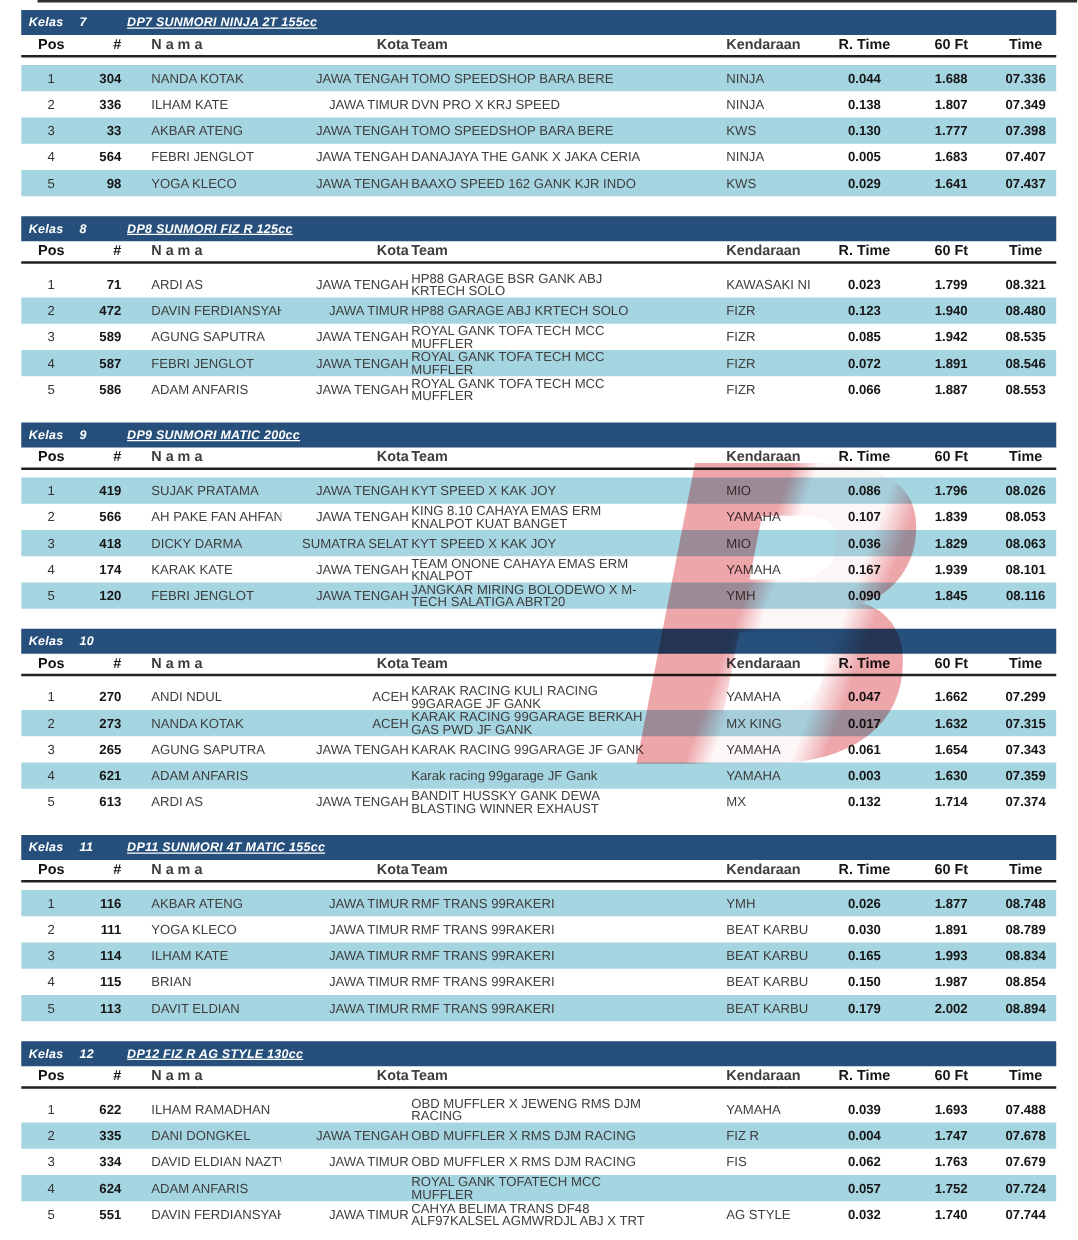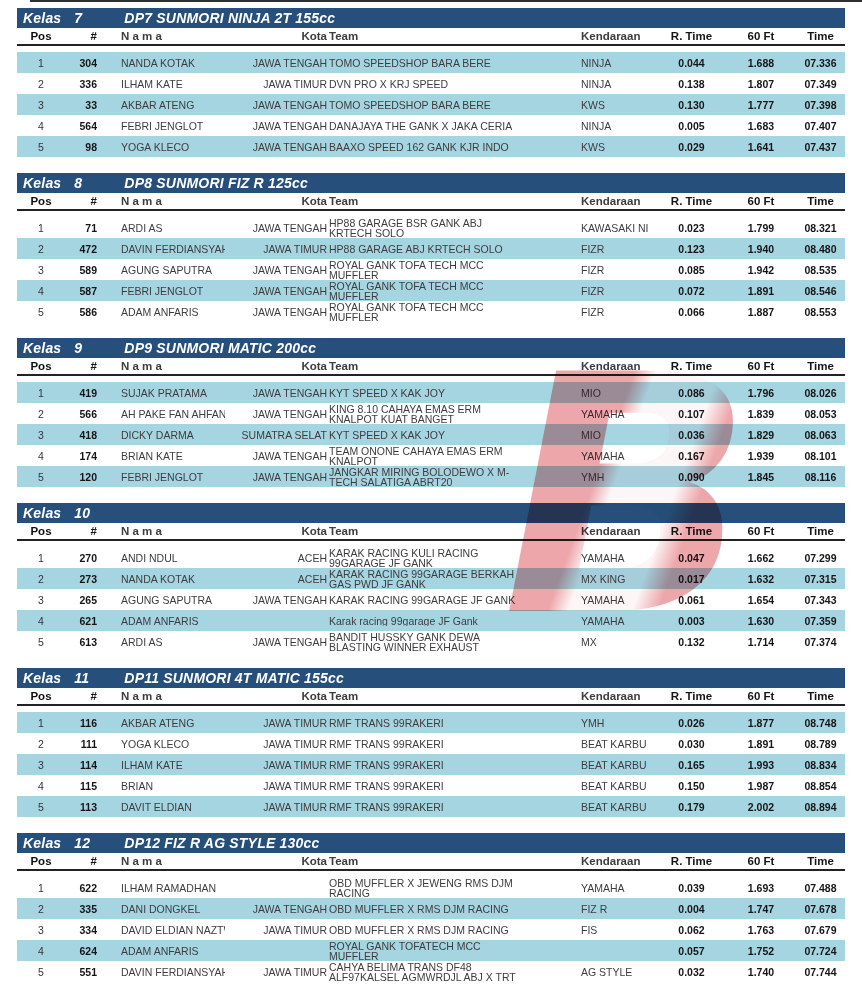--- a/index.html
+++ b/index.html
@@ -17,26 +17,26 @@
     overflow:hidden;
     background:#ffffff;
     font-family:"Liberation Sans",sans-serif;
   }
   .top-rule{position:absolute;top:0;left:30px;right:0;height:2px;background:#2f2f2f;}
   .content{position:relative;padding:8px 17px 0 17px;}
   .table-block{margin-bottom:16px;}
   .bar{
     height:20px;background:var(--navy);color:#fff;
     display:flex;align-items:center;
-    font-style:italic;font-weight:bold;font-size:14px;
+    font-style:italic;font-weight:bold;font-size:10px;
     letter-spacing:.2px;
   }
   .bar .kword{margin-left:6px;}
   .bar .knum{margin-left:13px;min-width:22px;}
-  .bar .ktitle{margin-left:28px;white-space:nowrap;}
+  .bar .ktitle{margin-left:16px;white-space:nowrap;text-decoration:underline;}
   .cols{display:grid;grid-template-columns:48px 32px 128px 102px 250px 80px 69px 70px 49px;}
   .header-row{
     height:18px;align-items:center;
     font-weight:bold;font-size:11.5px;color:#101010;
     border-bottom:2.5px solid var(--rule);
   }
   .rows{margin-top:6px;}
   .data-row{height:21px;align-items:center;font-size:10.5px;overflow:hidden;}
   .data-row.shaded{background:var(--cyan);}
   .c-pos{text-align:center;color:#333;}
@@ -291,21 +291,21 @@
                 <div class="team-text">KYT SPEED X KAK JOY</div>
               </div>
               <div class="cell c-kend">MIO</div>
               <div class="cell c-rtime">0.036</div>
               <div class="cell c-ft60">1.829</div>
               <div class="cell c-time">08.063</div>
             </div>
             <div class="cols data-row">
               <div class="cell c-pos">4</div>
               <div class="cell c-num">174</div>
-              <div class="cell c-nama">BRIAN KATE</div>
+              <div class="cell c-nama">KARAK KATE</div>
               <div class="cell c-kota">JAWA TENGAH</div>
               <div class="cell c-team">
                 <div class="team-text">TEAM ONONE CAHAYA EMAS ERM KNALPOT</div>
               </div>
               <div class="cell c-kend">YAMAHA</div>
               <div class="cell c-rtime">0.167</div>
               <div class="cell c-ft60">1.939</div>
               <div class="cell c-time">08.101</div>
             </div>
             <div class="cols data-row shaded">

